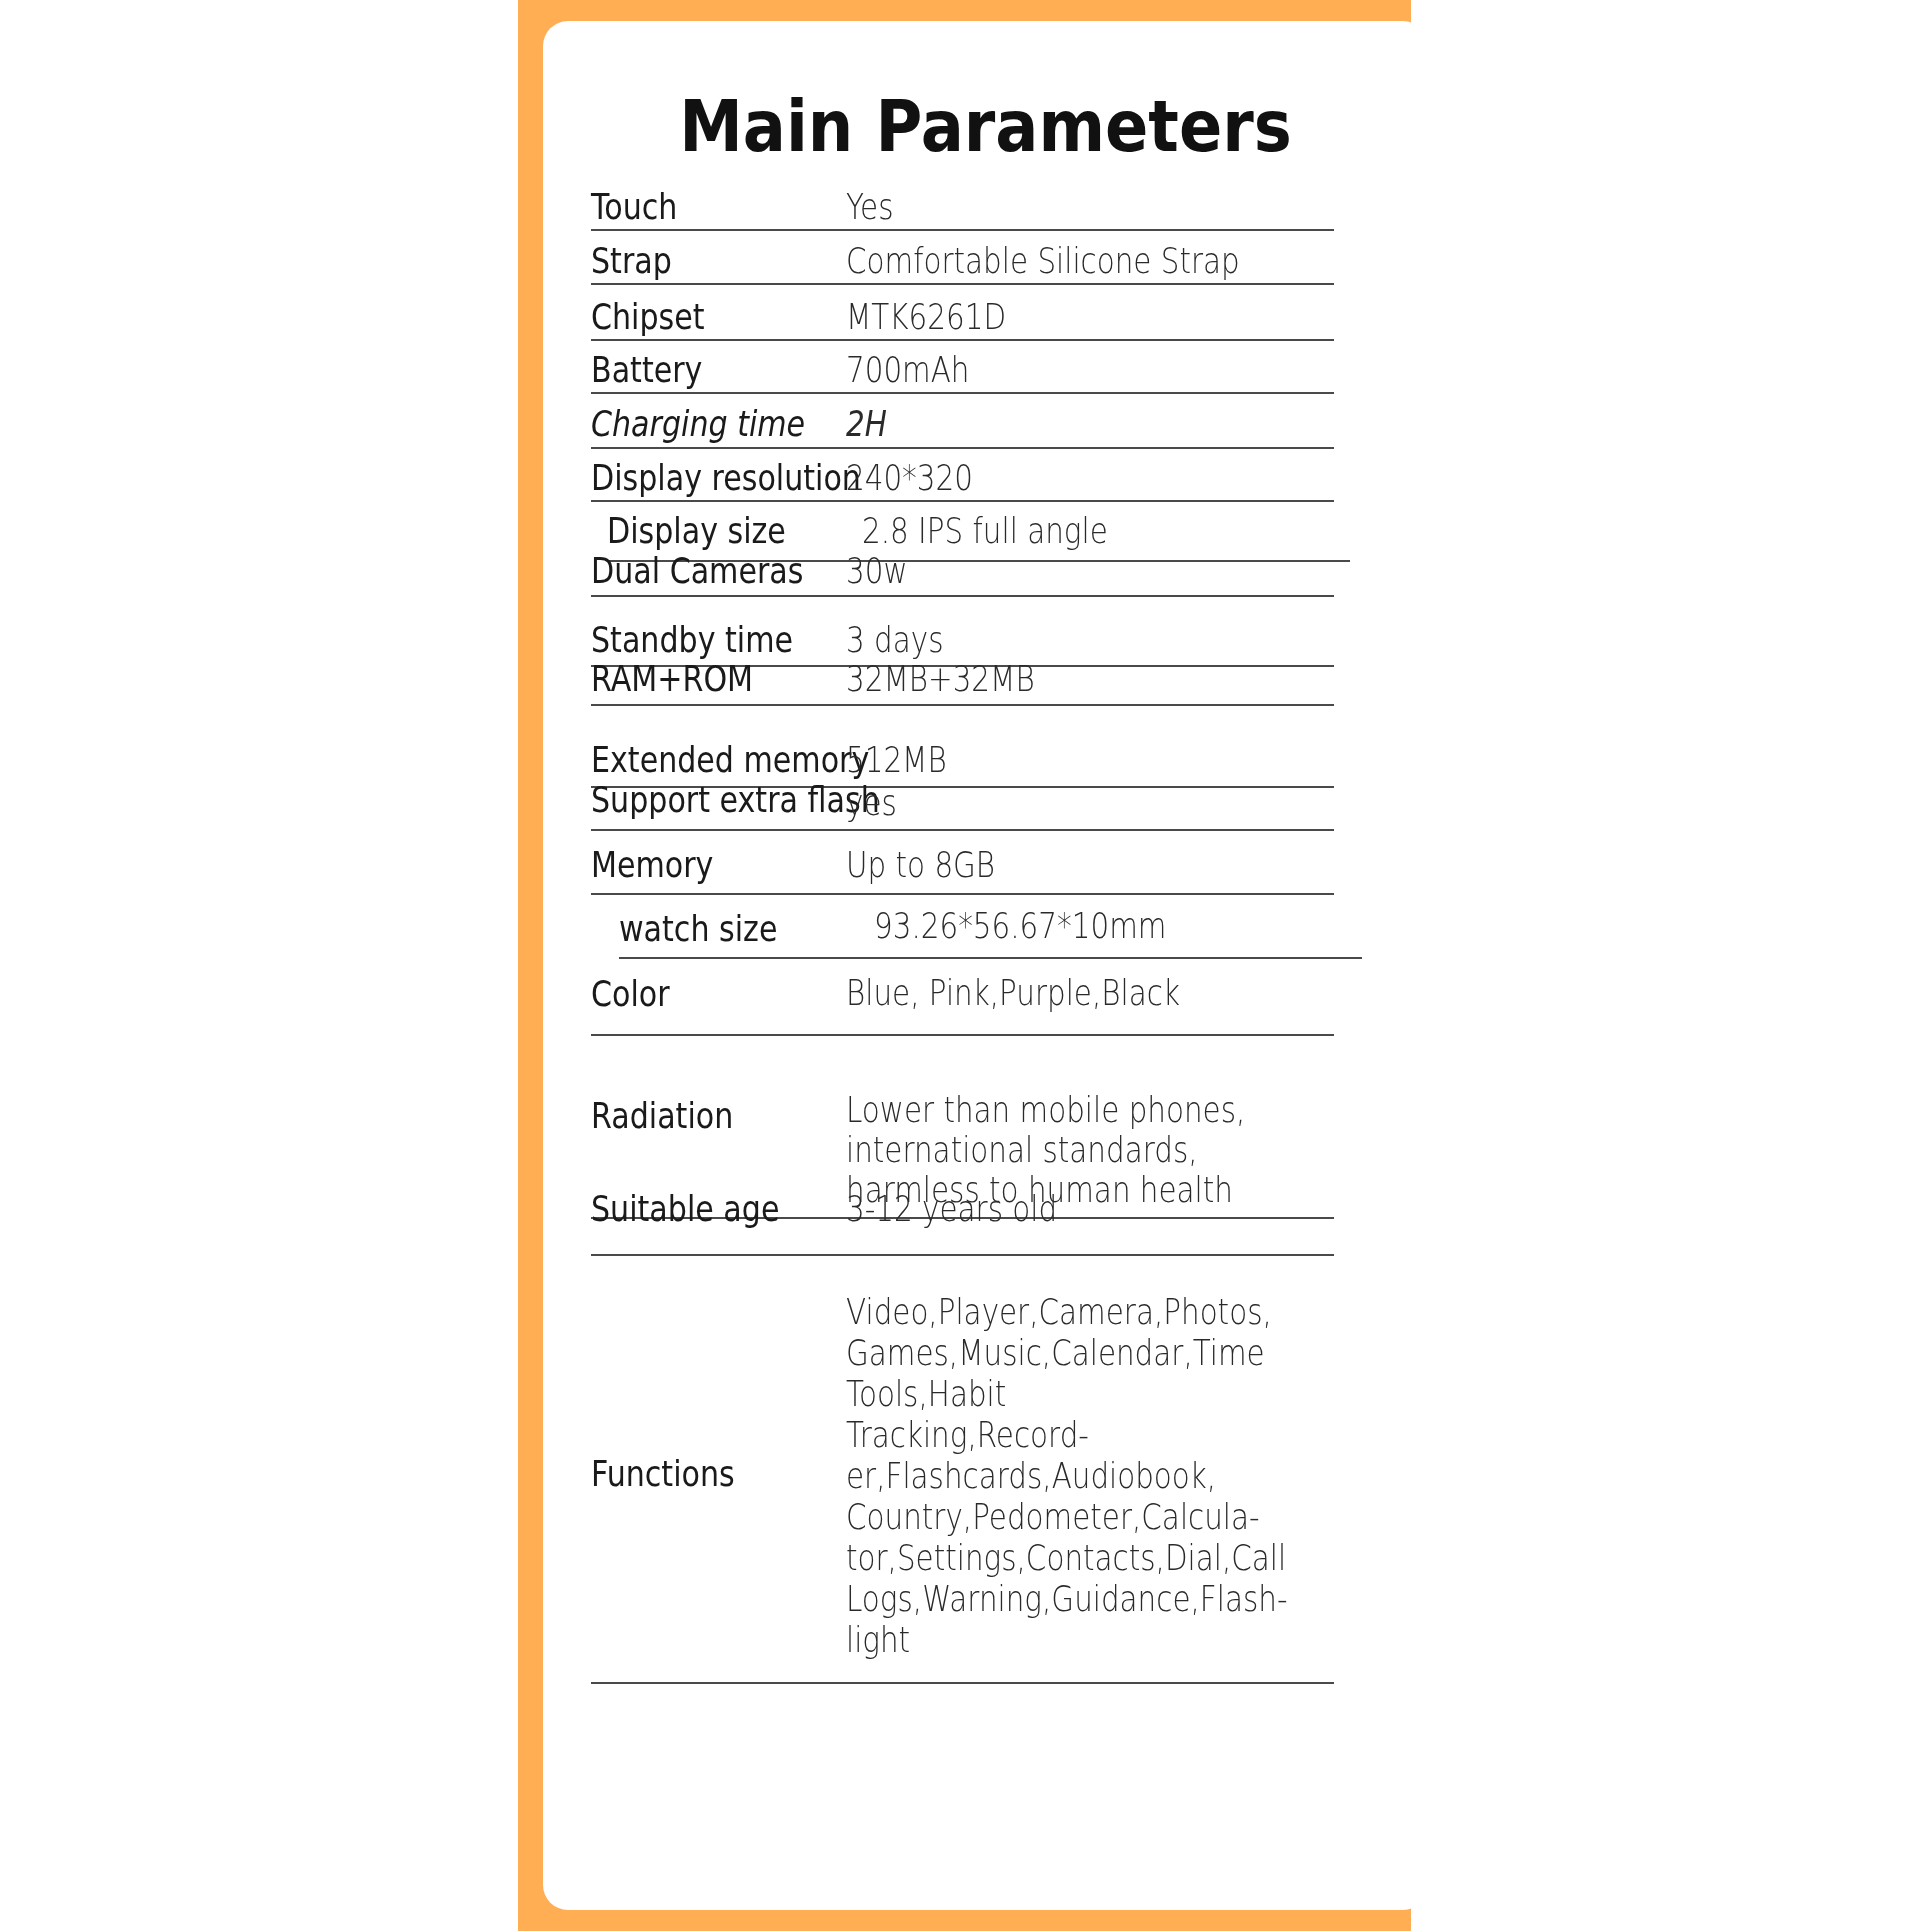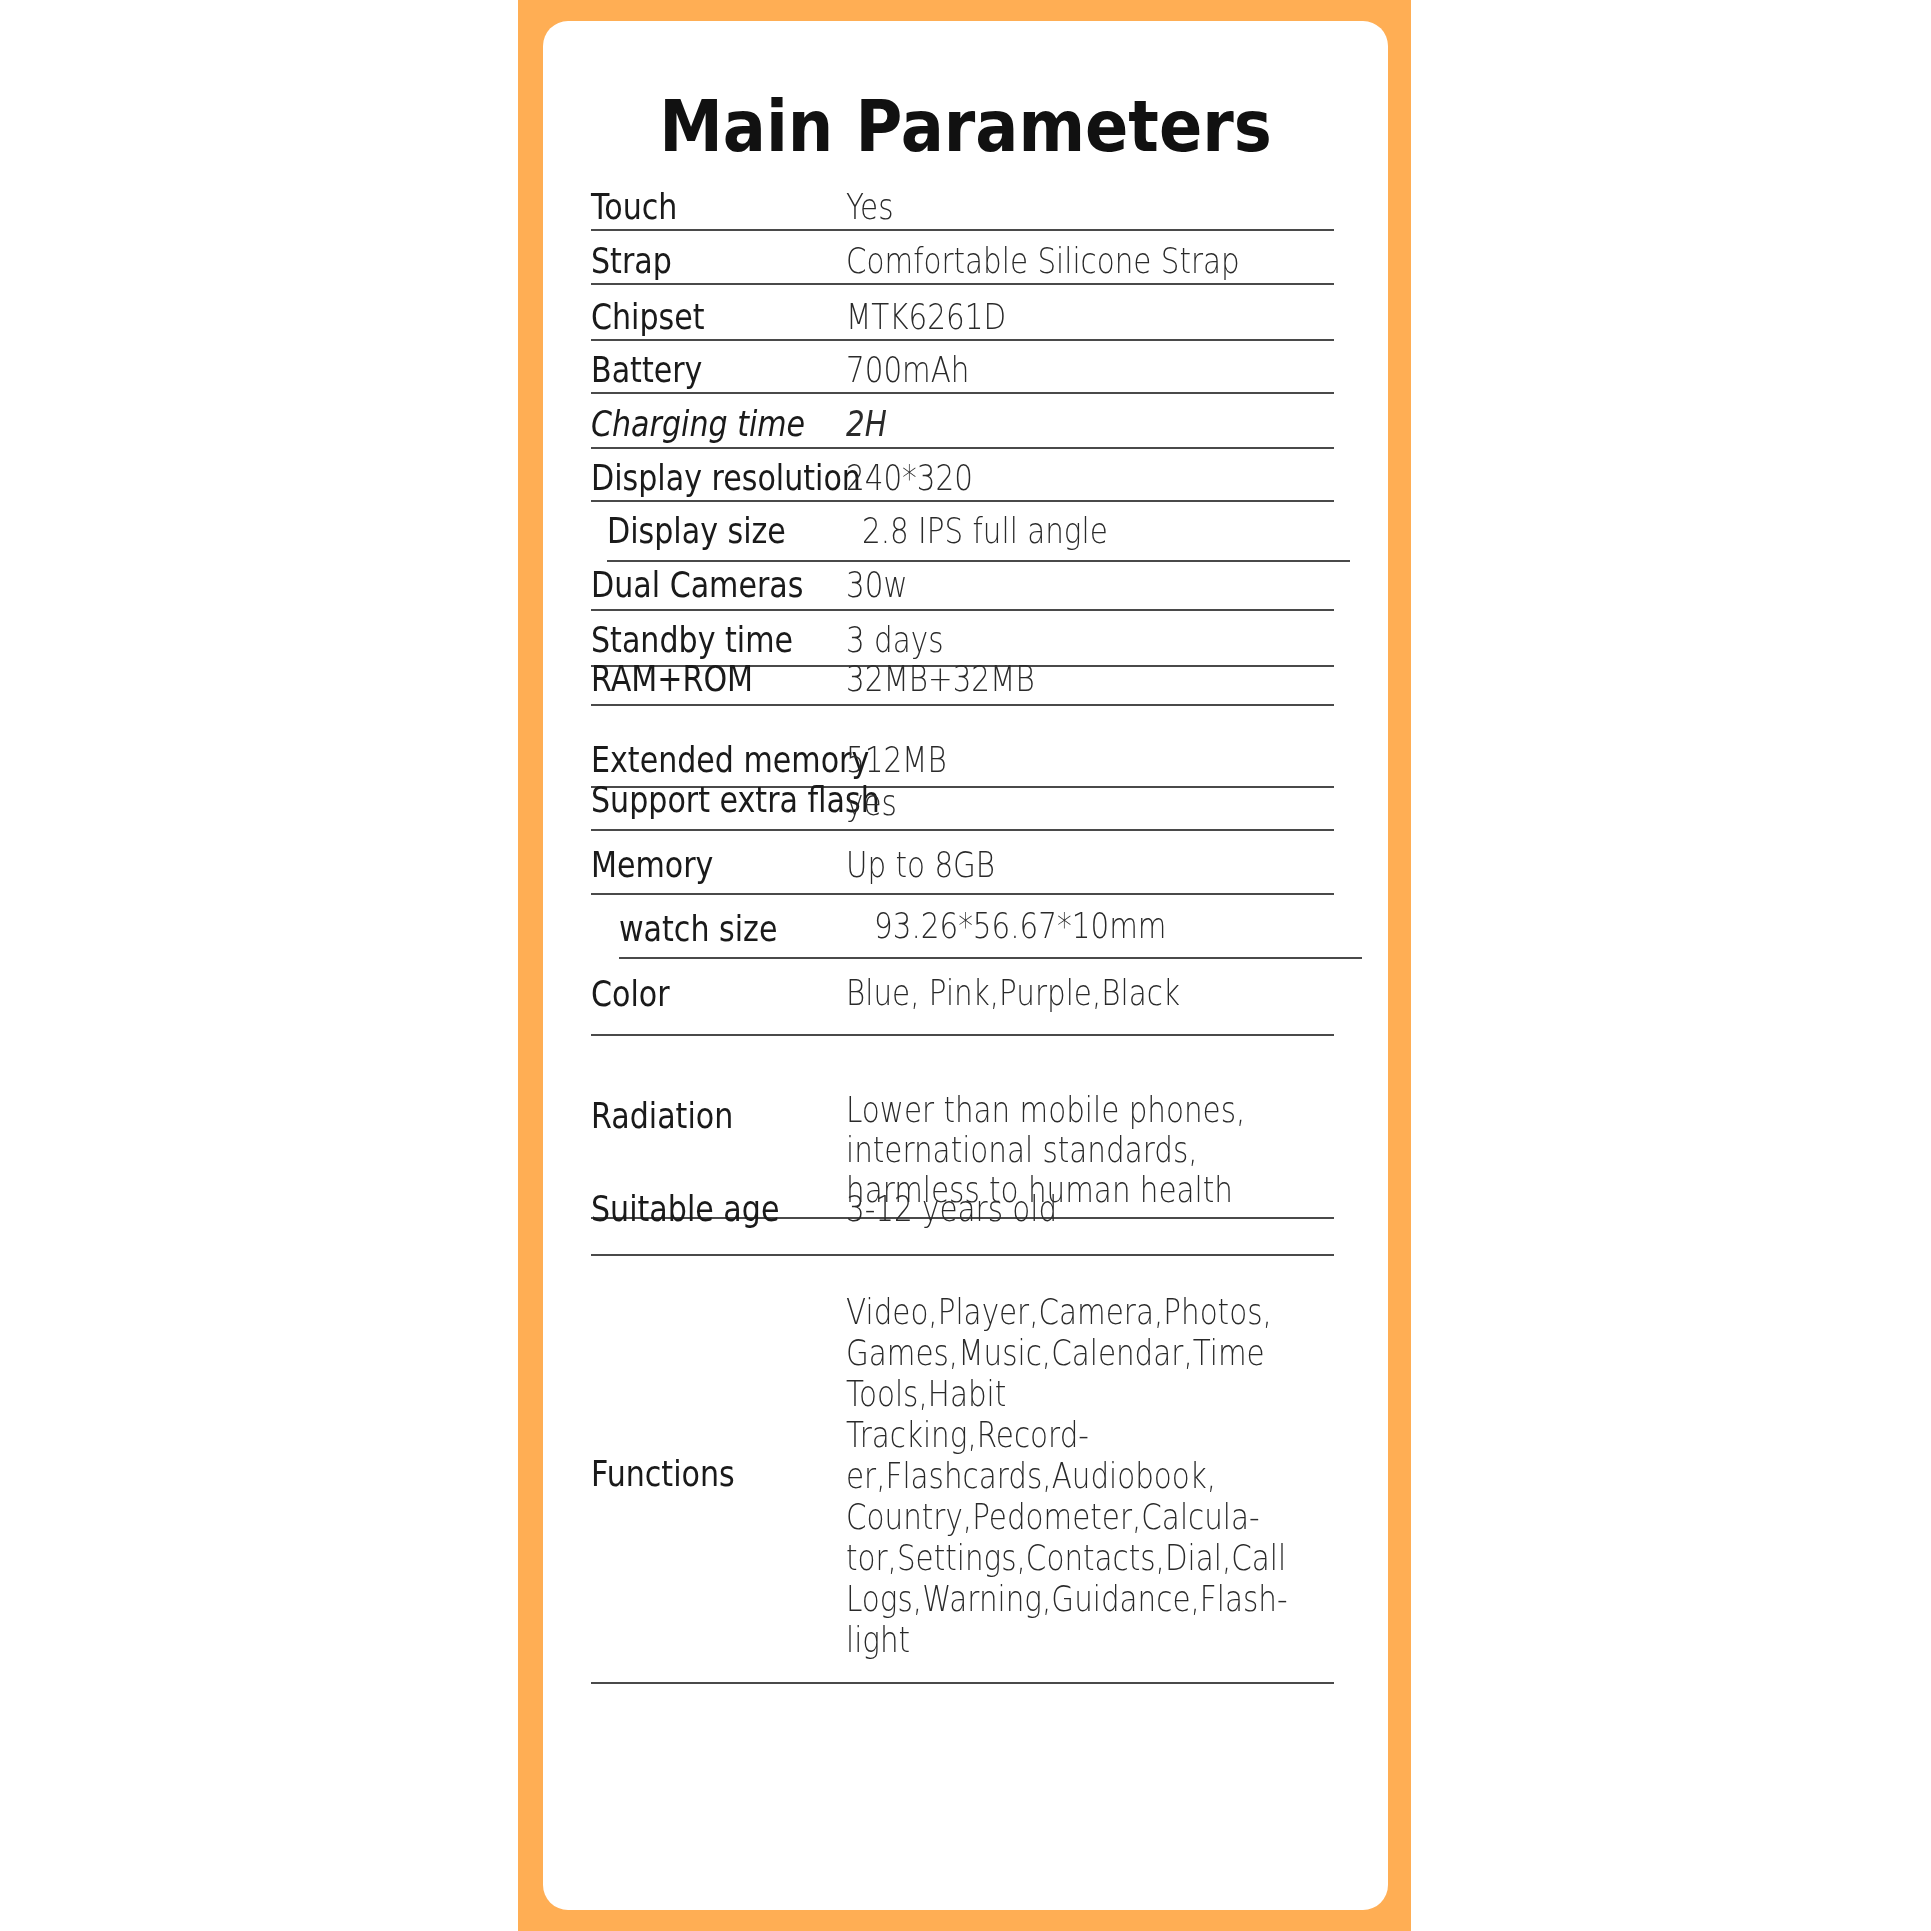--- a/index.html
+++ b/index.html
@@ -6,21 +6,21 @@
     body {
       width: 1931px; height: 1931px; background: #ffffff; position: relative; overflow: hidden;
       font-family: "Liberation Sans", "DejaVu Sans", sans-serif;
     }
     .frame {
       position: absolute; left: 518px; top: 0; width: 893px; height: 1931px;
       background: #FFAE54;
     }
     .card {
       position: absolute; left: 543px; top: 21px; width: 845px; height: 1889px;
-      background: #ffffff; border-radius: 25px;
+      background: #ffffff; border-radius: 25px; padding-left: 40px;
     }
     .title {
       position: absolute; left: 0; right: 0; top: 64px; text-align: center;
       font-size: 71px; font-weight: bold; color: #111111; letter-spacing: 0px;
       font-family: "DejaVu Sans", sans-serif; transform: scaleX(0.9);
     }
     .table { position: absolute; left: 48px; top: 0; width: 743px; }
     .row { position: absolute; left: 0; width: 743px; border-bottom: 2.9px solid #4a4a4a; }
     .label {
       position: absolute; left: 0; font-size: 35px; color: #1a1a1a; font-weight: 500;
@@ -65,21 +65,21 @@
       <span class="value" style="top:8.7px">2H</span>
     </div>
     <div class="row" style="top:429px;height:50px;">
       <span class="label" style="top:7.7px">Display resolution</span>
       <span class="value" style="top:7.7px">240*320</span>
     </div>
     <div class="row" style="top:482px;height:57px;margin-left:16px;">
       <span class="label" style="top:7.7px">Display size</span>
       <span class="value" style="top:7.7px">2.8  IPS full angle</span>
     </div>
-    <div class="row" style="top:542px;height:46px;text-align:right;">
+    <div class="row" style="top:528px;height:46px;text-align:right;">
       <span class="label" style="top:1.9px">Dual Cameras</span>
       <span class="value" style="top:1.9px">30w</span>
     </div>
     <div class="row" style="top:591px;height:53px;text-decoration:underline;">
       <span class="label" style="top:7.7px">Standby time</span>
       <span class="value" style="top:7.7px">3 days</span>
     </div>
     <div class="row" style="top:632px;height:51px;text-align:center;">
       <span class="label" style="top:5.8px">RAM+ROM</span>
       <span class="value" style="top:5.8px">32MB+32MB</span>

